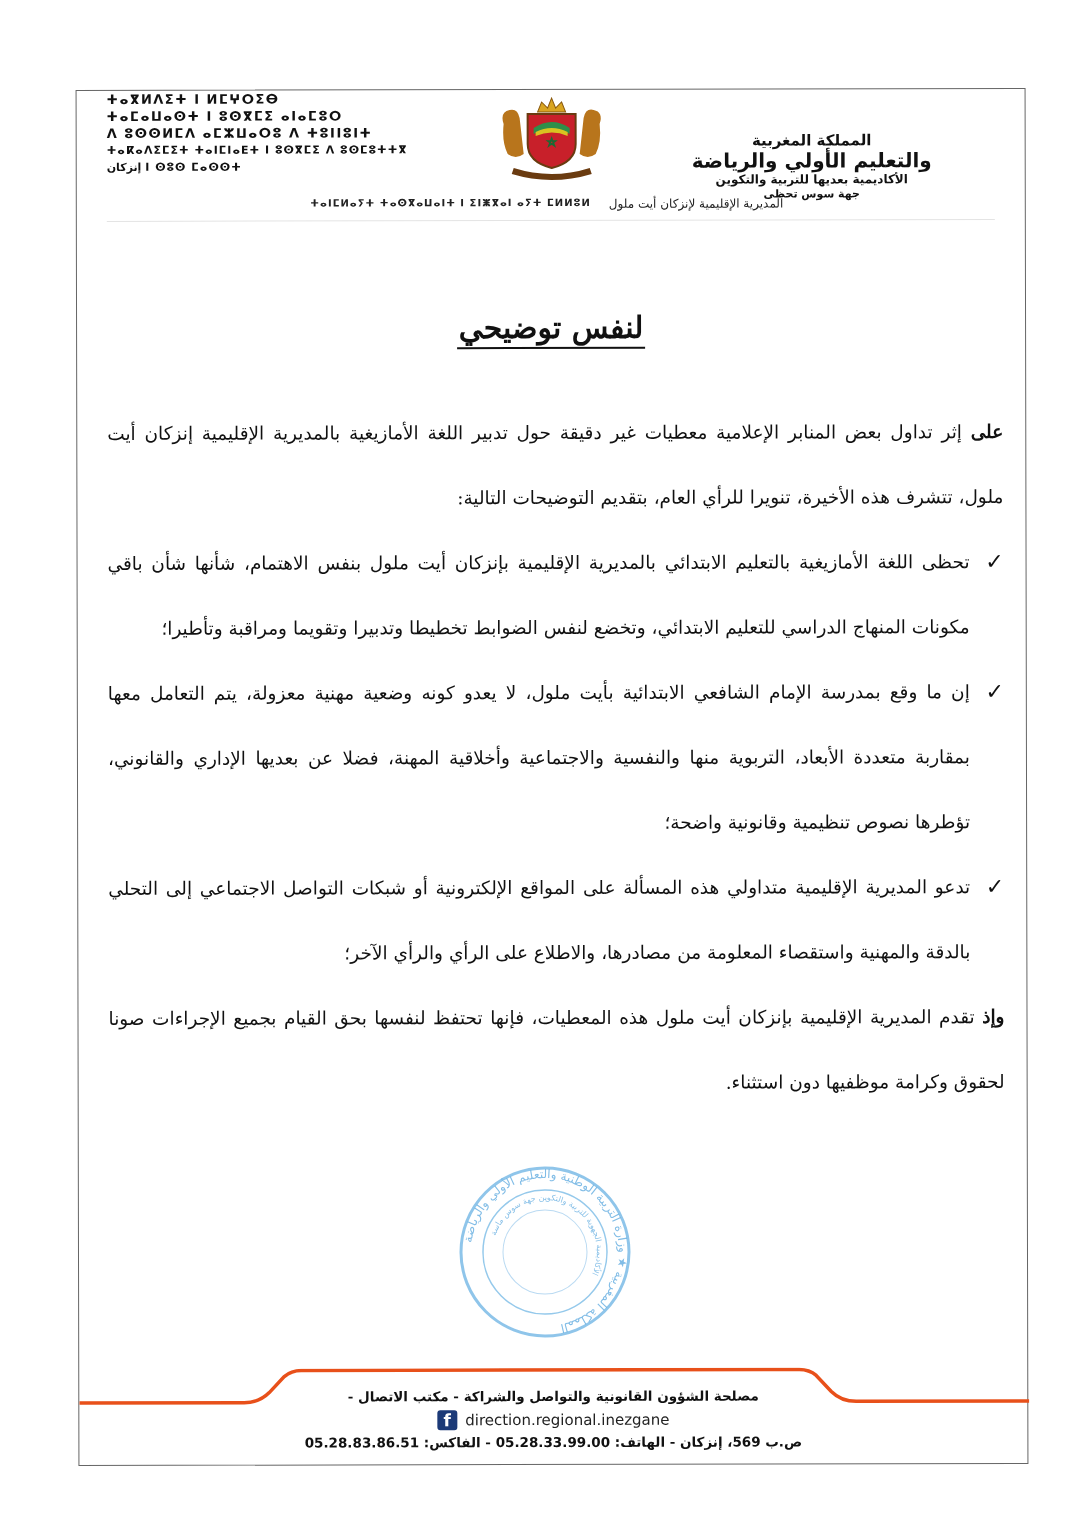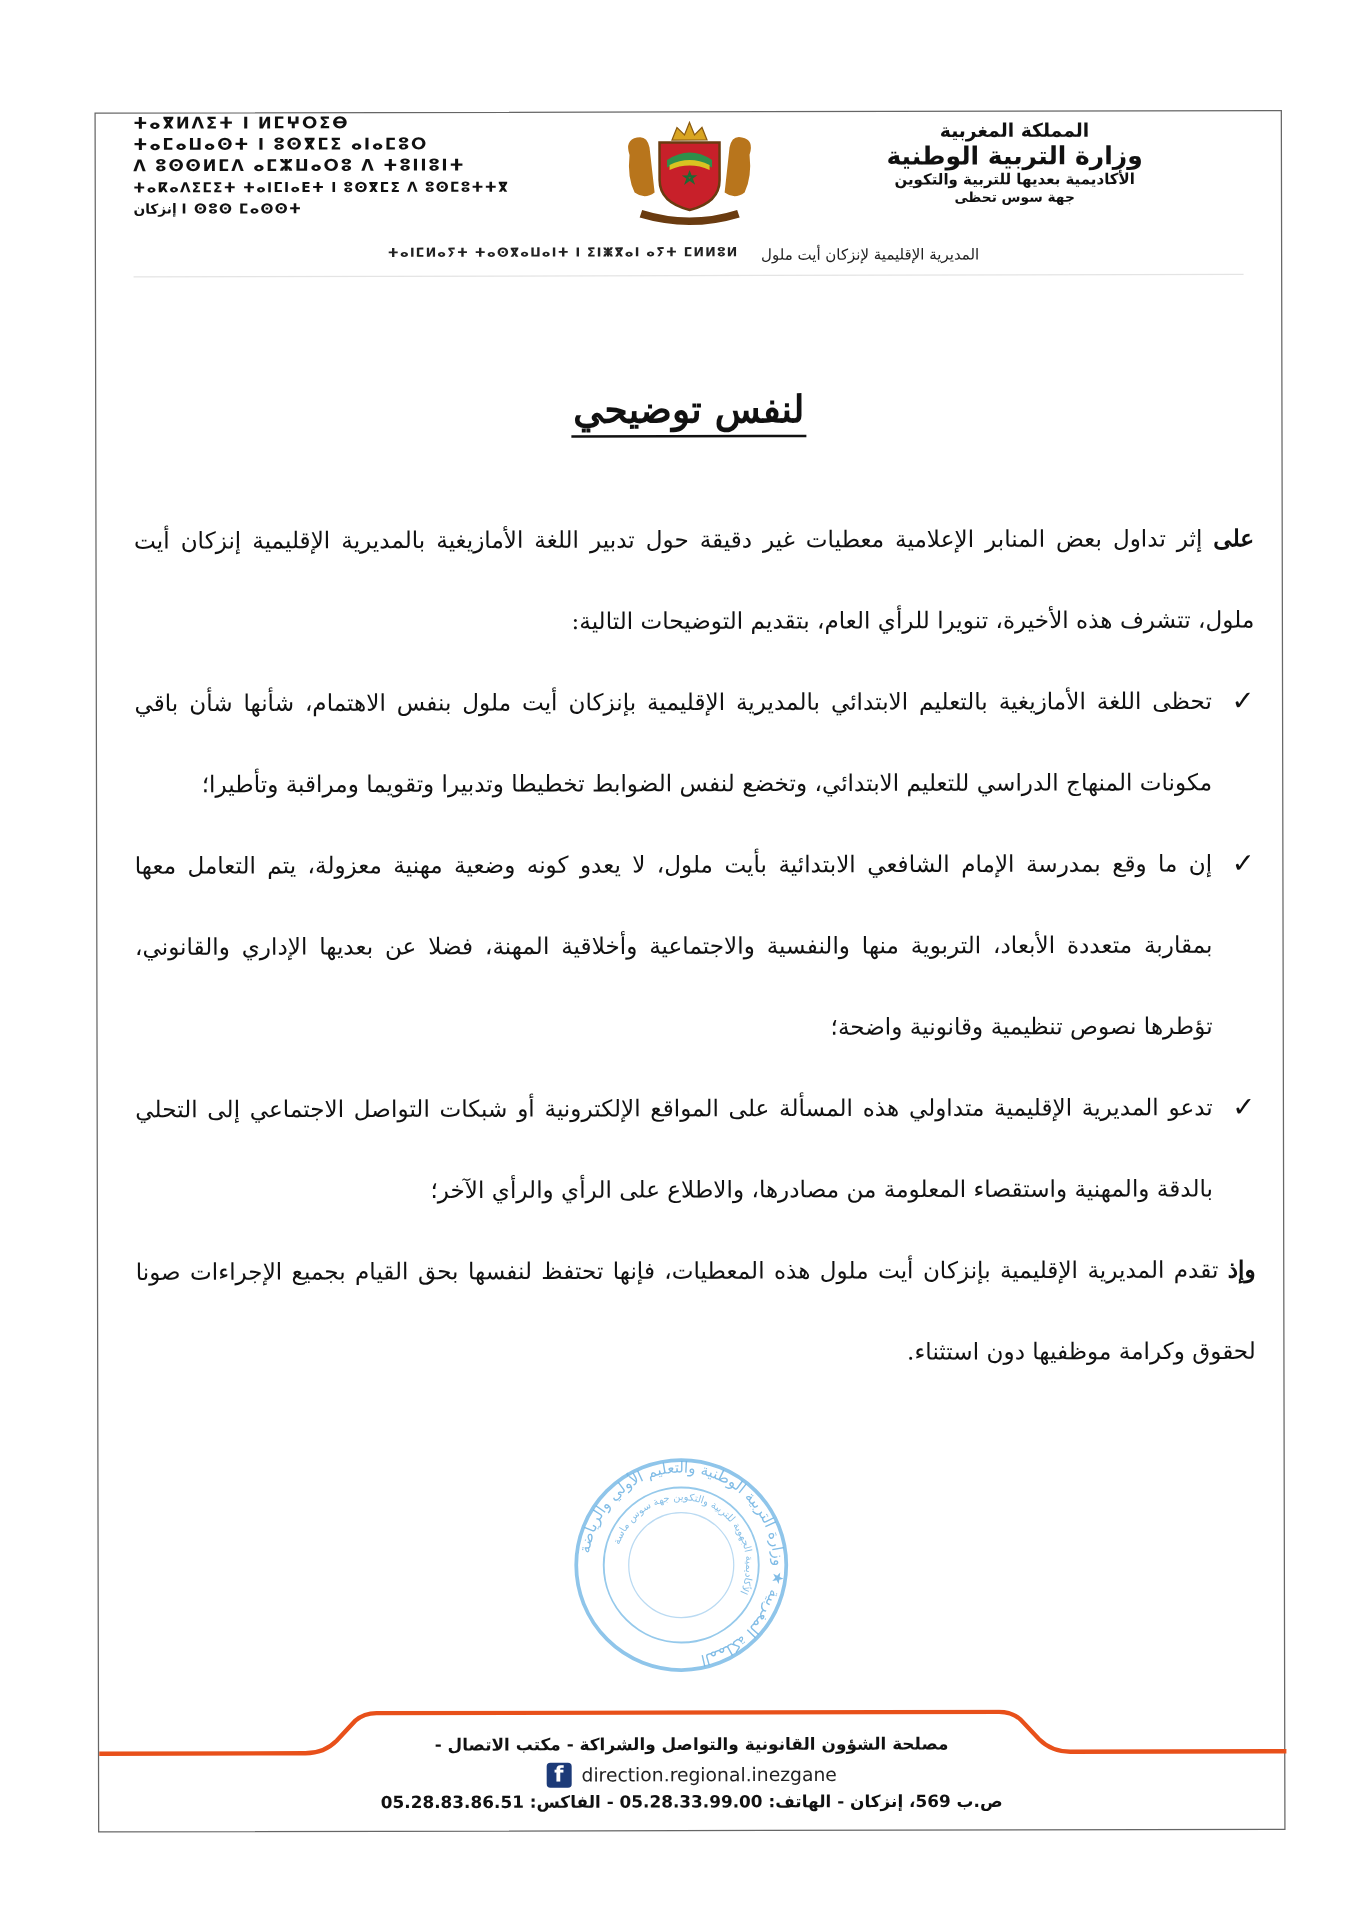--- a/index.html
+++ b/index.html
@@ -9,21 +9,21 @@
   }
   .frame {
     position: absolute; left: 77px; top: 89px; width: 950px; height: 1376px;
     border: 1.5px solid #666; box-sizing: border-box; transform: rotate(-0.12deg);
   }
   
   .hdr-ar {
     position: absolute; right: 48px; top: 6px; width: 330px; text-align: center;
     direction: rtl; font-family: "DejaVu Sans", sans-serif; font-weight: bold; color: #111;
   }
-  .hdr-ar .l1 { font-size: 15px; line-height: 18px; }
+  .hdr-ar .l1 { font-size: 15px; line-height: 18px; margin-top: 36px; }
   .hdr-ar .l2 { font-size: 20px; line-height: 22px; letter-spacing: 1px; }
   .hdr-ar .l3 { font-size: 20px; line-height: 22px; letter-spacing: 1px; }
   .hdr-ar .l4 { font-size: 12px; line-height: 16px; }
   .hdr-ar .l5 { font-size: 11px; line-height: 14px; }
   .hdr-tf {
     position: absolute; left: 30px; top: 0; width: 360px; text-align: left;
     font-family: "DejaVu Sans", sans-serif; font-weight: bold; color: #111;
   }
   .hdr-tf div { font-size: 13px; line-height: 17px; letter-spacing: 1.5px; white-space: nowrap; }
   .hdr-tf div.sm { font-size: 11px; letter-spacing: 1px; }
@@ -99,21 +99,21 @@
     <path d="M30 20 L78 20 L78 50 Q78 68 54 74 Q30 68 30 50 Z" fill="#c8202a" stroke="#6a3b10" stroke-width="2"></path>
     <path d="M36 34 Q54 22 72 34 L72 40 Q54 30 36 40 Z" fill="#2f8f4a"></path>
     <path d="M38 38 Q54 30 70 38 L70 42 Q54 35 38 42 Z" fill="#d9c321"></path>
     <polygon points="54,44 57,52 50,47 58,47 51,52" fill="none" stroke="#1c6a33" stroke-width="1.4"></polygon>
 
     <path d="M16 74 Q54 86 92 74 L94 80 Q54 92 14 80 Z" fill="#6a3b10"></path>
   </svg>
 
   <div class="hdr-ar">
     <div class="l1">المملكة المغربية</div>
-    <div class="l2">وزارة التربية الوطنية</div>
+    <div class="l3">والتعليم الأولي والرياضة</div>
     <div class="l4">الأكاديمية بعديها للتربية والتكوين</div>
     <div class="l5">جهة سوس تحظى</div>
   </div>
 
   <div class="subline">
     <span class="tf">ⵜⴰⵏⵎⵍⴰⵢⵜ ⵜⴰⵙⴳⴰⵡⴰⵏⵜ ⵏ ⵉⵏⵥⴳⴰⵏ ⴰⵢⵜ ⵎⵍⵍⵓⵍ</span>
     <span class="ar">المديرية الإقليمية لإنزكان أيت ملول</span>
   </div>
   <div class="hdr-rule"></div>
 

